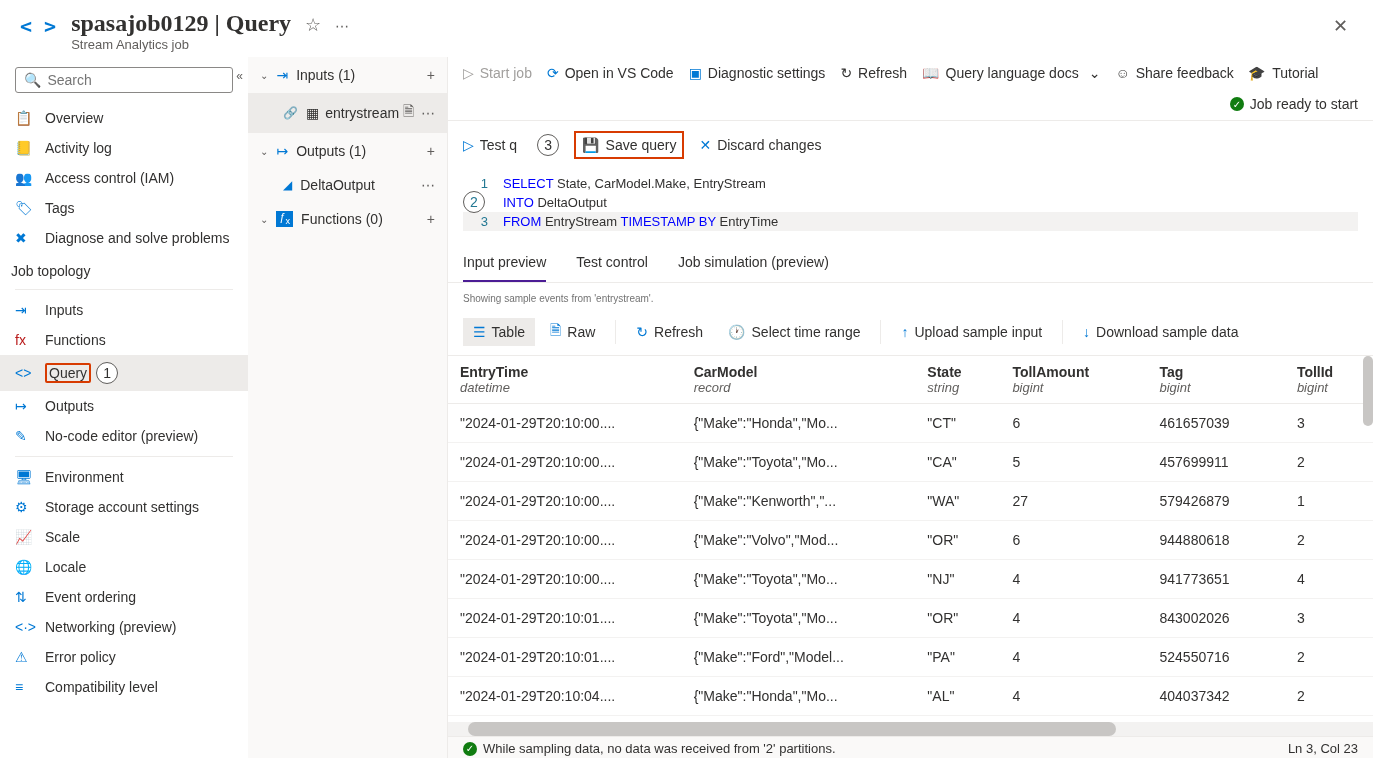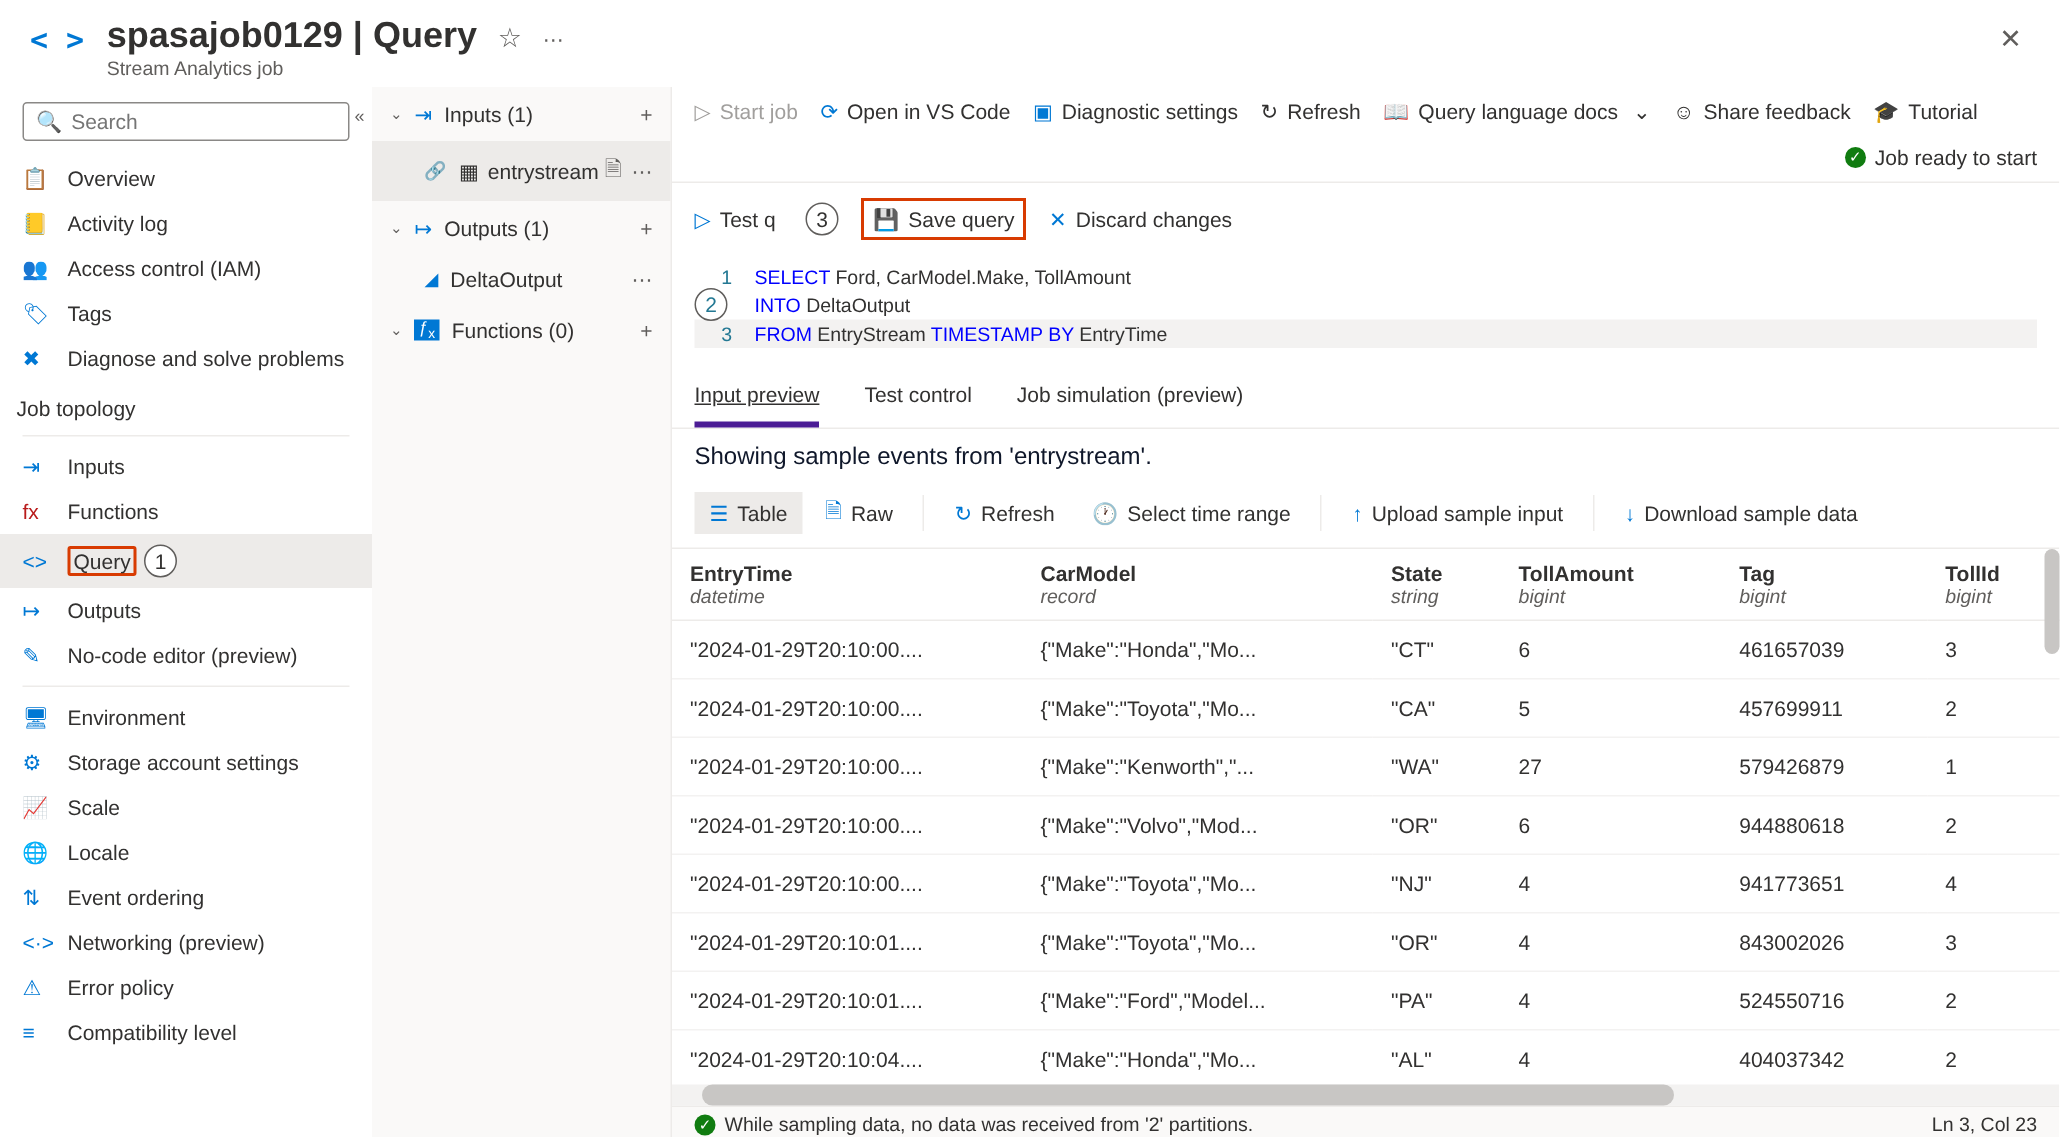--- a/index.html
+++ b/index.html
@@ -1,19 +1,19 @@
 <!DOCTYPE html>
 <html><head>
 <meta charset="utf-8">
 <style>
 * { box-sizing: border-box; margin: 0; padding: 0; font-family: 'Segoe UI', Arial, sans-serif; }
 body { width: 1373px; height: 758px; background: #fff; color: #323130; font-size: 14px; overflow: hidden; }
 .header { display: flex; align-items: flex-start; padding: 10px 20px 5px 20px; }
 .header-icon { color: #0078d4; font-size: 20px; margin-right: 15px; margin-top: 4px; font-family: monospace; font-weight: bold; }
-.header-title { font-size: 24px; font-weight: 600; }
+.header-title { font-size: 24px; font-weight: 600; font-family: Liberation Serif, serif; }
 .header-sub { color: #605e5c; font-size: 13px; }
 .star { color: #605e5c; margin-left: 10px; font-size: 18px; cursor: pointer; }
 .dots { color: #605e5c; margin-left: 10px; cursor: pointer; }
 .close-x { margin-left: auto; font-size: 18px; color: #605e5c; cursor: pointer; padding: 5px; }
 .main { display: flex; height: calc(100% - 55px); }
 .left-nav { width: 248px; border-right: none; overflow-y: auto; position: relative; }
 .search-box { margin: 10px 15px; display: flex; align-items: center; border: 1px solid #8a8886; border-radius: 3px; padding: 4px 8px; }
 .search-box input { border: none; outline: none; flex: 1; font-size: 14px; }
 .nav-item { display: flex; align-items: center; padding: 7px 15px; cursor: pointer; font-size: 14px; color: #323130; }
 .nav-item.active { background: #edebe9; }
@@ -38,22 +38,22 @@
 .status-pill { margin-left: auto; display: flex; align-items: center; gap: 6px; }
 .green-dot { width: 14px; height: 14px; border-radius: 50%; background: #107c10; display: inline-flex; align-items: center; justify-content: center; color: #fff; font-size: 10px; }
 .query-toolbar { display: flex; align-items: center; padding: 10px 15px; gap: 15px; }
 .save-highlight { border: 2px solid #d83b01; padding: 4px 6px; }
 .editor { background: #fff; padding: 5px 15px; font-family: 'Consolas', monospace; font-size: 13px; line-height: 19px; min-height: 75px; }
 .editor-line { display: flex; }
 .lineno { width: 25px; text-align: right; color: #237893; margin-right: 15px; user-select: none; }
 .kw { color: #0000ff; }
 .tabs { display: flex; border-bottom: 1px solid #edebe9; padding: 0 15px; gap: 30px; }
 .tab { padding: 10px 0; cursor: pointer; font-size: 14px; color: #323130; }
-.tab.active { border-bottom: 4px solid #4c1d95; font-weight: 400; text-decoration: underline; }
-.preview-info { padding: 10px 15px 5px 15px; font-size: 16px; color: #0f172a; }
+.tab.active { border-bottom: 2px solid #4c1d95; font-weight: 400; }
+.preview-info { padding: 10px 15px 5px 15px; font-size: 10px; color: #737373; }
 .preview-toolbar { display: flex; align-items: center; padding: 5px 15px; gap: 5px; border-bottom: 1px solid #edebe9; }
 .pv-btn { display: flex; align-items: center; gap: 6px; padding: 6px 10px; cursor: pointer; font-size: 14px; }
 .pv-btn.active { background: #edebe9; }
 .pv-sep { border-left: 1px solid #edebe9; height: 24px; margin: 0 5px; }
 .table-wrap { flex: 1; overflow: auto; position: relative; }
 table { width: 100%; border-collapse: collapse; font-size: 14px; }
 th { text-align: left; padding: 8px 12px; font-weight: 600; border-bottom: 1px solid #edebe9; }
 th .subtype { font-weight: 400; font-style: italic; color: #605e5c; display: block; font-size: 13px; }
 td { padding: 11px 12px; border-bottom: 1px solid #f3f2f1; white-space: nowrap; overflow: hidden; text-overflow: ellipsis; }
 .status-bar { display: flex; align-items: center; padding: 4px 15px; font-size: 13px; border-top: 1px solid #edebe9; background: #faf9f8; }
@@ -253,21 +253,21 @@
         </div>
       <div class="toolbar-btn">
           <span class="ticon" style="color:#0078d4;">✕</span>
           <span>Discard changes</span>
         </div>
     </div>
 
     <div class="editor">
       <div class="editor-line">
         <span class="lineno">1</span>
-        <span><span class="kw">SELECT</span><span> Ford, CarModel.Make, TollAmount</span></span>
+        <span><span class="kw">SELECT</span><span> State, CarModel.Make, EntryStream</span></span>
       </div>
       <div class="editor-line">
         <span class="lineno" style="position:relative;">
             <span class="annotation" style="position:absolute;left:-5px;top:-2px;">2</span>
           </span>
         <span><span class="kw">INTO</span><span> DeltaOutput</span></span>
       </div>
       <div class="editor-line" style="background:#f3f2f1;">
         <span class="lineno">3</span>
         <span><span class="kw">FROM</span><span> EntryStream </span><span class="kw">TIMESTAMP BY</span><span> EntryTime</span></span>

